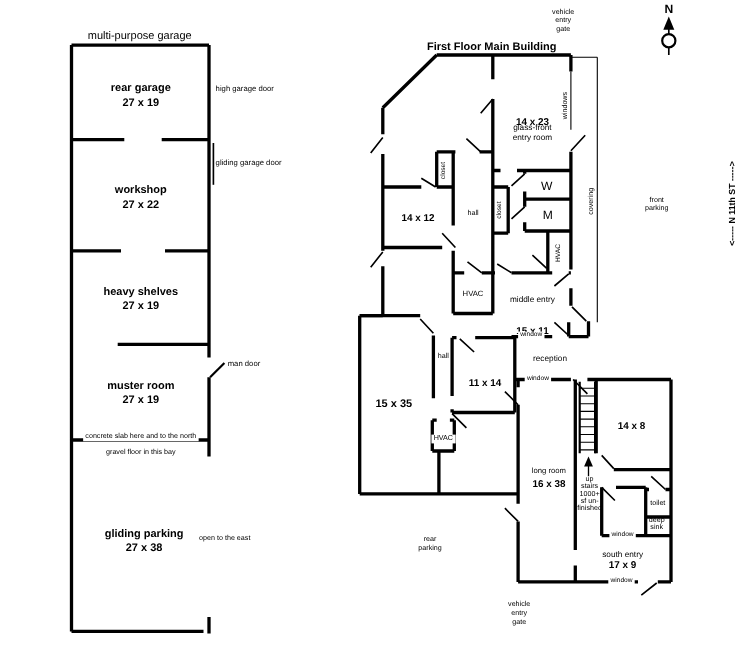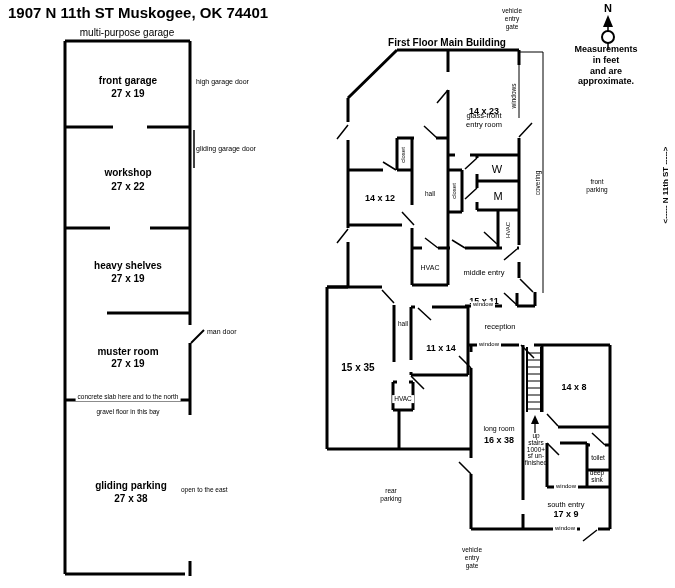--- a/index.html
+++ b/index.html
@@ -122,24 +122,23 @@
       </g>
 
       <g>
         <path d="M608,50 V22" stroke-width="1.5"></path>
         <polygon points="608,15 603,27 613,27" fill="#000" stroke="none"></polygon>
         <circle cx="608" cy="37" r="6" fill="#fff" stroke-width="2"></circle>
       </g>
     </g>
   </svg>
 
-  <div class="title">1907 N 11th ST  Muskogee, OK  74401</div>
 
   <div class="lbl f10" style="left:127px;top:33px;">multi-purpose garage</div>
-  <div class="lbl f10 b" style="left:128px;top:81px;">front garage</div>
+  <div class="lbl f10 b" style="left:128px;top:81px;">rear garage</div>
   <div class="lbl f10 b" style="left:128px;top:94px;">27 x 19</div>
   <div class="lbl f10 b" style="left:128px;top:173px;">workshop</div>
   <div class="lbl f10 b" style="left:128px;top:187px;">27 x 22</div>
   <div class="lbl f10 b" style="left:128px;top:266px;text-align:center;">heavy shelves</div>
   <div class="lbl f10 b" style="left:128px;top:279px;">27 x 19</div>
   <div class="lbl f10 b" style="left:128px;top:352px;">muster room</div>
   <div class="lbl f10 b" style="left:128px;top:364px;">27 x 19</div>
   <div class="lbl f10 b" style="left:131px;top:486px;">gliding parking</div>
   <div class="lbl f10 b" style="left:131px;top:499px;">27 x 38</div>
   <div class="lbl la f7" style="left:196px;top:82px;">high garage door</div>
@@ -192,18 +191,16 @@
   <div class="lbl f6 bg" style="left:566px;top:487px;">window</div>
   <div class="lbl f6 bg" style="left:565px;top:529px;">window</div>
 
   <div class="lbl f65" style="left:597px;top:186px;">front
 parking</div>
   <div class="lbl f65" style="left:391px;top:495px;">rear
 parking</div>
   <div class="lbl f65" style="left:472px;top:558px;">vehicle
 entry
 gate</div>
-  <div class="lbl f9 b" style="left:606px;top:66px;">Measurements in feet
-and are approximate.</div>
   <div class="lbl f11 b" style="left:608px;top:9px;">N</div>
   <div class="lbl v f8 b" style="left:666px;top:185px;">&lt;-----  N 11th ST  -----&gt;</div>
 
 </div>
 
 </body></html>

